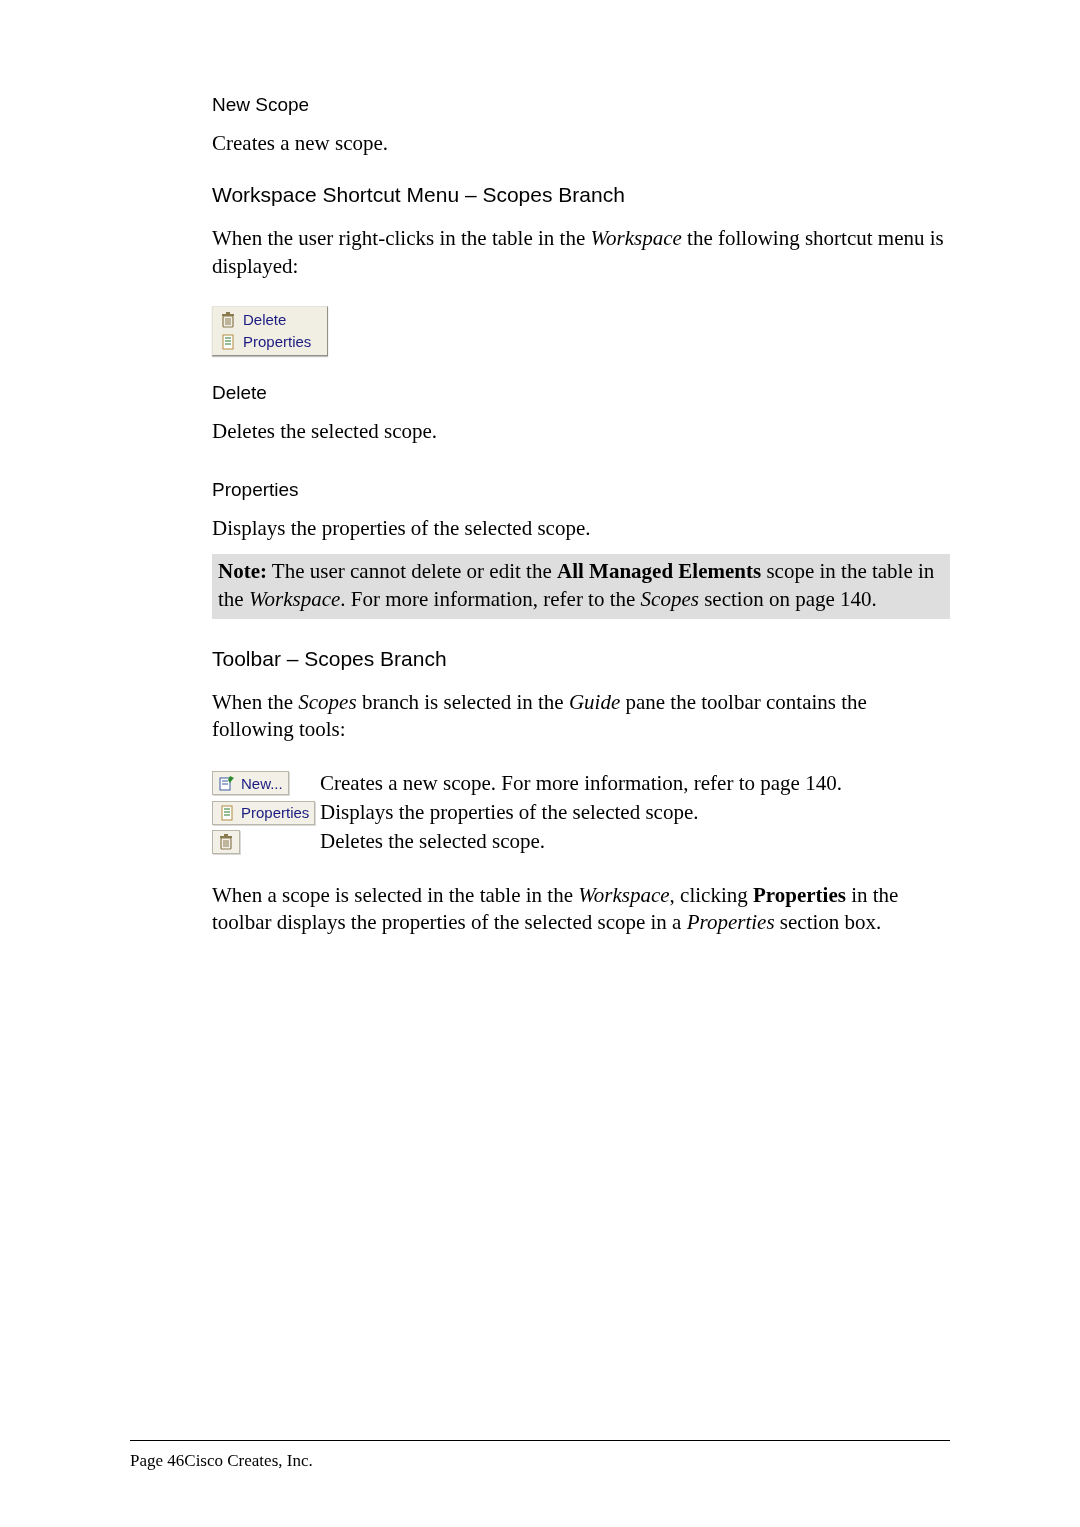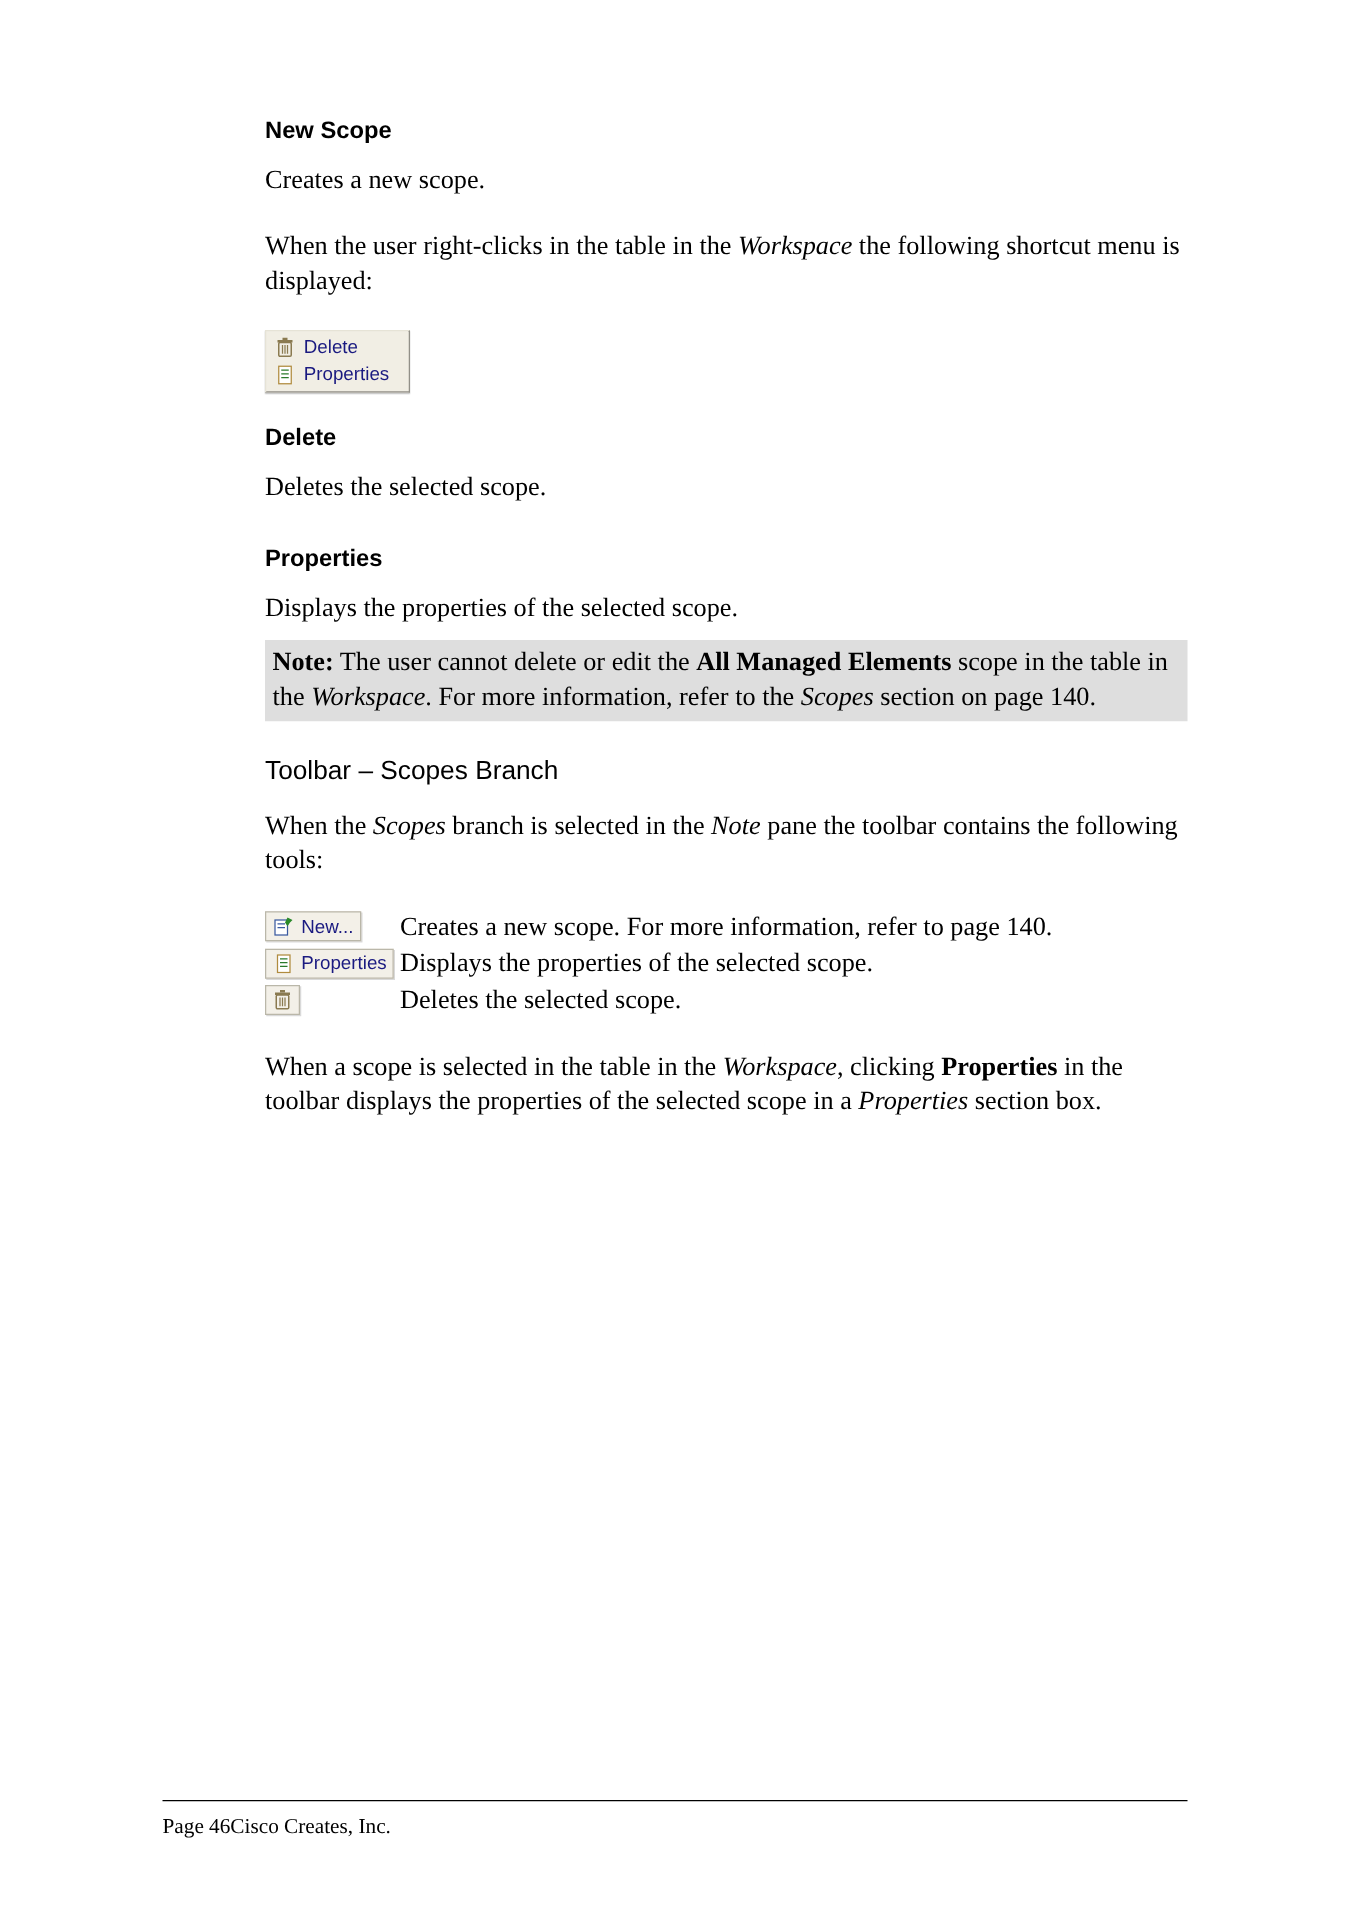--- a/index.html
+++ b/index.html
@@ -22,21 +22,21 @@
     font-size: 17px;
     padding-bottom: 4px;
     border-bottom: 2px solid #000;
     margin-bottom: 50px;
   }
   .content {
     margin-left: 82px;
   }
   .h-bold-sans {
     font-family: Arial, Helvetica, sans-serif;
-    font-weight: bold;
+    font-weight: normal;
     font-size: 19px;
     margin: 0 0 14px 0;
   }
   .h-plain-sans {
     font-family: Arial, Helvetica, sans-serif;
     font-weight: normal;
     font-size: 21px;
     margin: 0 0 18px 0;
   }
   .body-text {
@@ -137,20 +137,21 @@
 </head>
 <body>
 
 <div class="page">
 
   <div class="content">
 
     <div class="h-bold-sans">New Scope</div>
     <p class="body-text gap-md">Creates a new scope.</p>
 
+    <div class="h-plain-sans">Workspace Shortcut Menu – Scopes Branch</div>
     <p class="body-text">
       <span>When the user right-clicks in the table in the </span><i>Workspace</i><span> the following shortcut menu is displayed:</span>
     </p>
 
     <div class="menu-box">
       <div class="menu-item">
         <span class="icon-slot">
           <svg width="14" height="16" viewBox="0 0 14 16">
             <rect x="2" y="4" width="10" height="11" rx="1" fill="none" stroke="#8a7a50" stroke-width="1.2"></rect>
             <rect x="1" y="2" width="12" height="2" fill="#8a7a50"></rect>
@@ -180,21 +181,21 @@
 
     <div class="h-bold-sans">Properties</div>
     <p class="body-line gap-sm">Displays the properties of the selected scope.</p>
 
     <div class="note-box">
       <b>Note:</b><span> The user cannot delete or edit the </span><b>All Managed Elements</b><span> scope in the table in the </span><i>Workspace</i><span>. For more information, refer to the </span><i>Scopes</i><span> section on page 140.</span>
     </div>
 
     <div class="h-plain-sans">Toolbar – Scopes Branch</div>
     <p class="body-text">
-      <span>When the </span><i>Scopes</i><span> branch is selected in the </span><i>Note</i><span> pane the toolbar contains the following tools:</span>
+      <span>When the </span><i>Scopes</i><span> branch is selected in the </span><i>Guide</i><span> pane the toolbar contains the following tools:</span>
     </p>
 
     <div class="tool-list">
       <div class="tool-row">
         <div class="tool-col">
           <div class="tool-btn">
             <span class="icon-slot">
               <svg width="16" height="16" viewBox="0 0 16 16">
                 <rect x="1" y="3" width="10" height="12" fill="#fff" stroke="#3a5aa0"></rect>
                 <line x1="3" y1="6" x2="9" y2="6" stroke="#3a5aa0"></line>

